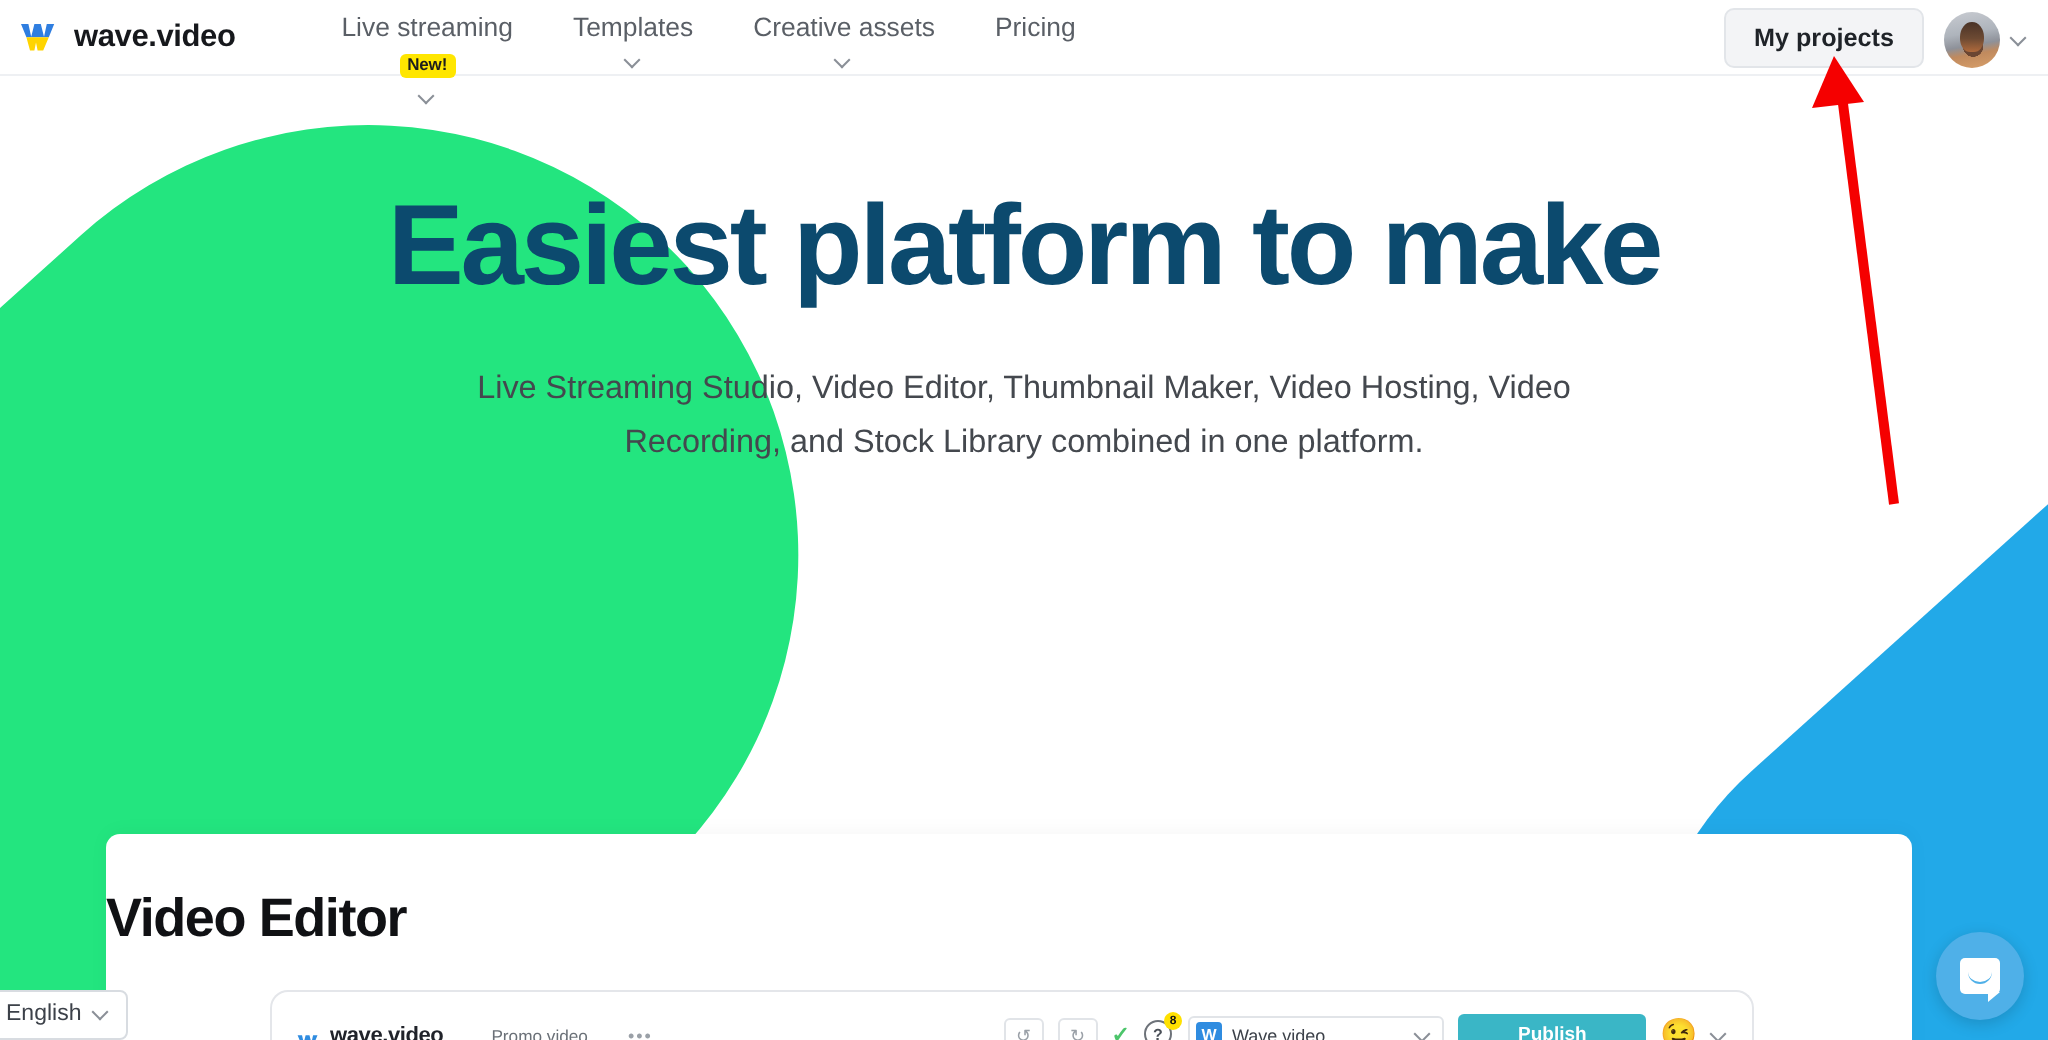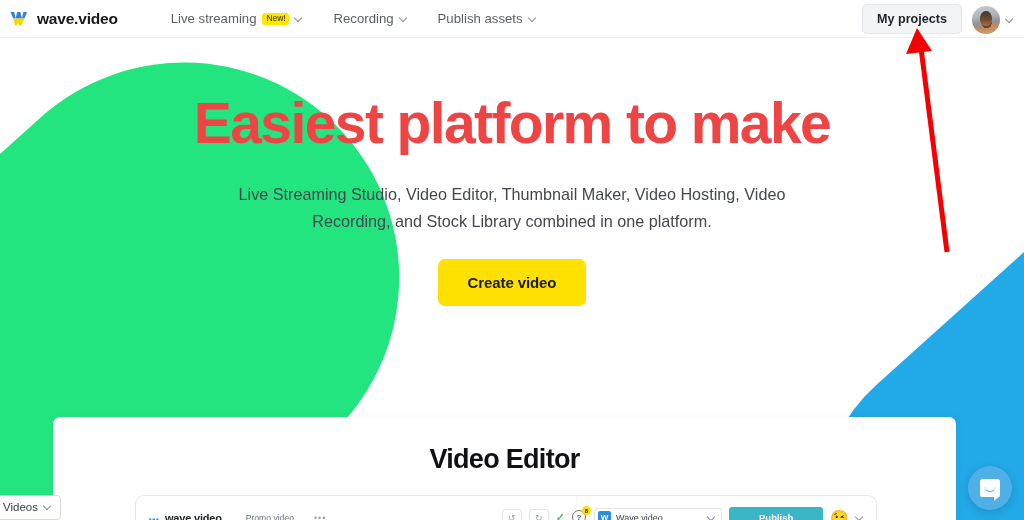--- a/index.html
+++ b/index.html
@@ -22,25 +22,25 @@
     z-index: 40;
   }
   .brand { display: flex; align-items: center; gap: 7px; margin-left: 10px; }
   .brand-mark { width: 20px; height: 15px; position: relative; flex: none; }
   .brand-name { font-size: 15.5px; font-weight: 700; color: #16181c; letter-spacing: -0.2px; }
 
   .nav { display: flex; align-items: center; margin-left: 38px; gap: 0px; }
   .nav-item {
     display: flex; align-items: center; gap: 6px;
     font-size: 13.2px; color: #5a5f66;
-    padding: 6px 15px; height: 38px; cursor: pointer; white-space: nowrap;
+    padding: 6px 15px; height: 38px; cursor: pointer; white-space: nowrap; flex-direction: column;
   }
   .badge-new {
     background: #ffe600; color: #1d1d1d;
-    font-size: 8.5px; font-weight: 400;
+    font-size: 8.5px; font-weight: 700;
     padding: 1.5px 4px 2px; border-radius: 3px;
     line-height: 1; letter-spacing: -0.1px; text-align: center;
   }
   .chev { display:inline-block; width: 8px; height: 8px; position: relative; flex:none; }
   .chev::after {
     content:''; position:absolute; left:0; top:0;
     width:5px; height:5px;
     border-right: 1.3px solid #8a8f97; border-bottom: 1.3px solid #8a8f97;
     transform: rotate(45deg);
   }
@@ -86,21 +86,21 @@
     border-radius: 240px 0 0 240px;
     transform: rotate(-42deg);
     transform-origin: 50% 50%;
     z-index: 1;
   }
 
   
   .hero { position: absolute; left: 0; top: 38px; width: 1024px; z-index: 10; text-align: center; }
   .hero-title {
     font-size: 57px; line-height: 1.06;
-    font-weight: 800; color: #ef4444;
+    font-weight: 800; color: #0c4a6e;
     letter-spacing: -1.6px;
     padding: 55px 70px 0;
     font-family: "Liberation Sans", sans-serif;
   }
   .hero-sub {
     font-size: 16.2px; line-height: 1.62; color: #44484e;
     margin: 28px auto 18px; max-width: 620px; font-weight: 400;
   }
   .hero-cta-row { margin-top: 25px; display: flex; justify-content: center; }
   .btn-create {
@@ -113,21 +113,21 @@
   
   .product-card {
     position: absolute; left: 53px; top: 417px;
     width: 903px; height: 120px;
     background: #ffffff;
     border-radius: 7px 7px 0 0;
     box-shadow: 0 -1px 10px rgba(0,0,0,0.04);
     z-index: 20; overflow: hidden;
   }
   .product-title {
-    text-align: center; font-size: 27px; font-weight: 800;
+    text-align: left; font-size: 27px; font-weight: 800;
     color: #101114; letter-spacing: -0.7px; margin-top: 27px;
   }
 
   
   .editor-mock {
     position: absolute; left: 82px; top: 78px;
     width: 742px; height: 44px;
     background: #fff;
     border: 1px solid #e4e6ea;
     border-bottom: none;
@@ -227,47 +227,47 @@
       <span class="brand-name">wave.video</span>
     </div>
 
     <nav class="nav">
       <div class="nav-item">
         <span>Live streaming</span>
         <span class="badge-new">New!</span>
         <span class="chev"></span>
       </div>
       <div class="nav-item">
-        <span>Recording</span>
+        <span>Templates</span>
         <span class="chev"></span>
       </div>
       <div class="nav-item">
-        <span>Publish assets</span>
-        <span class="chev"></span>
+        <span>Creative assets</span>
+        <span class="chev"></span>
+      </div>
+      <div class="nav-item">
+        <span>Pricing</span>
       </div>
     </nav>
 
     <div class="header-right">
       <button class="btn-projects">My projects</button>
       <div class="avatar-wrap">
         <div class="avatar"></div>
         <span class="chev"></span>
       </div>
     </div>
   </div>
 
   <div class="hero">
     <h1 class="hero-title">
       <span>Easiest platform to make</span>
       <br>
     </h1>
     <p class="hero-sub">Live Streaming Studio, Video Editor, Thumbnail Maker, Video Hosting, Video Recording, and Stock Library combined in one platform.</p>
-    <div class="hero-cta-row">
-      <button class="btn-create">Create video</button>
-    </div>
   </div>
 
   <div class="product-card">
     <div class="product-title">Video Editor</div>
 
     <div class="editor-mock">
       <div class="em-brand">
         <span class="em-mark">
           <svg width="13" height="9" viewBox="0 0 20 15">
             <path d="M0.5 1 L4.2 1 L5.6 7.4 L7.2 1 L10.4 1 L12.0 7.4 L13.4 1 L17.1 1 L14.4 7.6 L3.2 7.6 Z" fill="#2f8ce0"></path>
@@ -293,21 +293,21 @@
           <span class="chev em-sel-chev"></span>
         </div>
         <button class="btn-publish">Publish</button>
         <span class="em-emoji">😉</span>
         <span class="chev"></span>
       </div>
     </div>
   </div>
 
   <div class="lang-select">
-    <span>Videos</span>
+    <span>English</span>
     <span class="chev"></span>
   </div>
 
   <div class="chat-widget">
     <div class="chat-bubble">
       <div class="chat-smile"></div>
     </div>
   </div>
 
   <svg class="arrow-svg">

